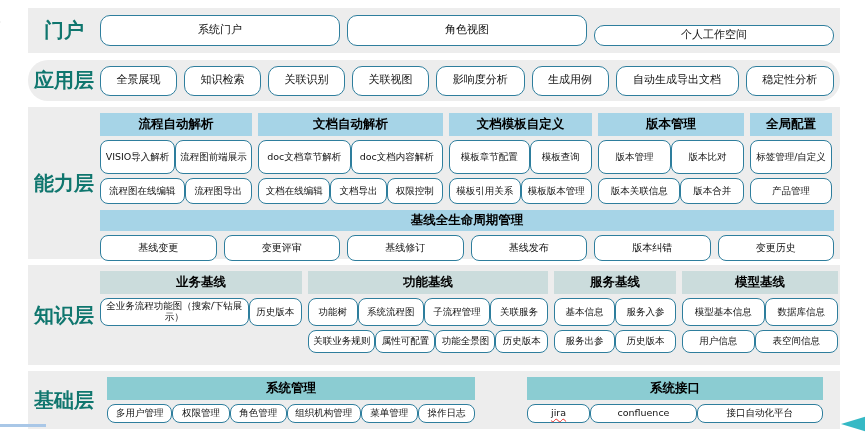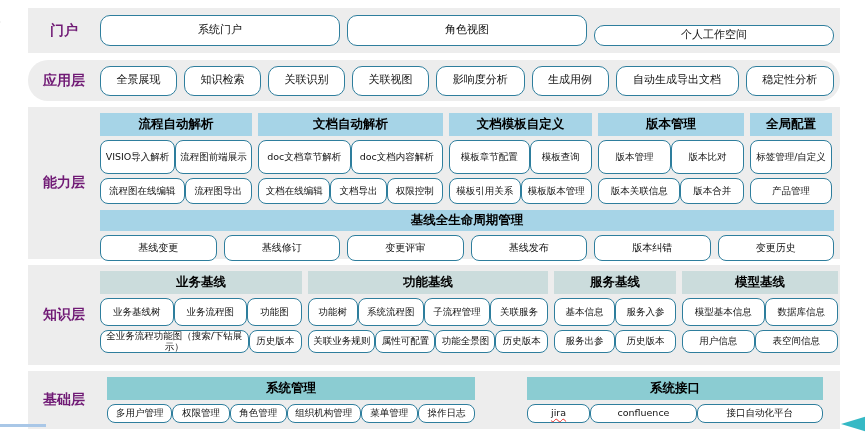--- a/index.html
+++ b/index.html
@@ -9,21 +9,21 @@
   *{box-sizing:border-box;margin:0;padding:0;font-family:"DejaVu Sans","Liberation Sans",sans-serif;}
   html,body{background:#fff;}
   body{width:865px;height:433px;position:relative;overflow:hidden;}
   .band{background:var(--band);margin:0 25px 6px 28px;display:flex;position:relative;}
   .band-portal{margin-top:8px;height:45px;margin-bottom:7px;}
   .band-app{height:41px;border-radius:20px;}
   .band-cap{height:152px;}
   .band-know{height:100px;}
   .band-found{height:58px;margin-bottom:0;}
   .layer-label{width:72px;flex-shrink:0;display:flex;align-items:center;justify-content:center;
-    font-weight:bold;font-size:14px;color:#701a75;}
+    font-weight:bold;font-size:20px;color:#0f766e;}
   .band-content{flex:1;padding:6px 6px 6px 0;display:flex;flex-direction:column;}
   .hrow{display:flex;gap:7px;flex:1;align-items:stretch;}
   .box{background:#fff;border:1.5px solid var(--border);border-radius:8px;display:flex;
     align-items:center;justify-content:center;text-align:center;font-size:10px;color:#111;
     line-height:1.15;padding:1px 3px;min-width:0;}
   .box.big{border-radius:10px;font-size:11px;}
   .grp{display:flex;flex-direction:column;gap:4px;}
   .grp-header{height:23px;flex-shrink:0;display:flex;align-items:center;justify-content:center;
     font-weight:bold;font-size:12.5px;color:#000;}
   .cap .grp-header{background:var(--capHeader);}
@@ -136,41 +136,36 @@
           </div>
           <div class="grp-row">
             <div class="box" style="flex: 6 1 0%;">产品管理</div>
           </div>
         </div>
       </div>
     <div class="subband">
       <div class="subband-header">基线全生命周期管理</div>
       <div class="hrow" id="baseline-row">
           <div class="box" style="flex: 1 1 0%;">基线变更</div>
+          <div class="box" style="flex: 1 1 0%;">变更评审</div>
           <div class="box" style="flex: 1 1 0%;">基线修订</div>
-          <div class="box" style="flex: 1 1 0%;">变更评审</div>
           <div class="box" style="flex: 1 1 0%;">基线发布</div>
           <div class="box" style="flex: 1 1 0%;">版本纠错</div>
           <div class="box" style="flex: 1 1 0%;">变更历史</div>
         </div>
     </div>
   </div>
 </section>
 
 <section class="band band-know know">
   <div class="layer-label">知识层</div>
   <div class="band-content">
     <div class="cols" id="know-cols">
         <div class="grp" style="width: 202px;">
           <div class="grp-header">业务基线</div>
-          <div class="grp-row">
-            <div class="box" style="flex: 7 1 0%;">业务基线树</div>
-            <div class="box" style="flex: 7 1 0%;">业务流程图</div>
-            <div class="box" style="flex: 5 1 0%;">功能图</div>
-          </div>
           <div class="grp-row">
             <div class="box" style="flex: 18.55 1 0%;">全业务流程功能图（搜索/下钻展示）</div>
             <div class="box" style="flex: 6 1 0%;">历史版本</div>
           </div>
         </div>
         <div class="grp" style="width: 240px;">
           <div class="grp-header">功能基线</div>
           <div class="grp-row">
             <div class="box" style="flex: 5 1 0%;">功能树</div>
             <div class="box" style="flex: 7 1 0%;">系统流程图</div>

